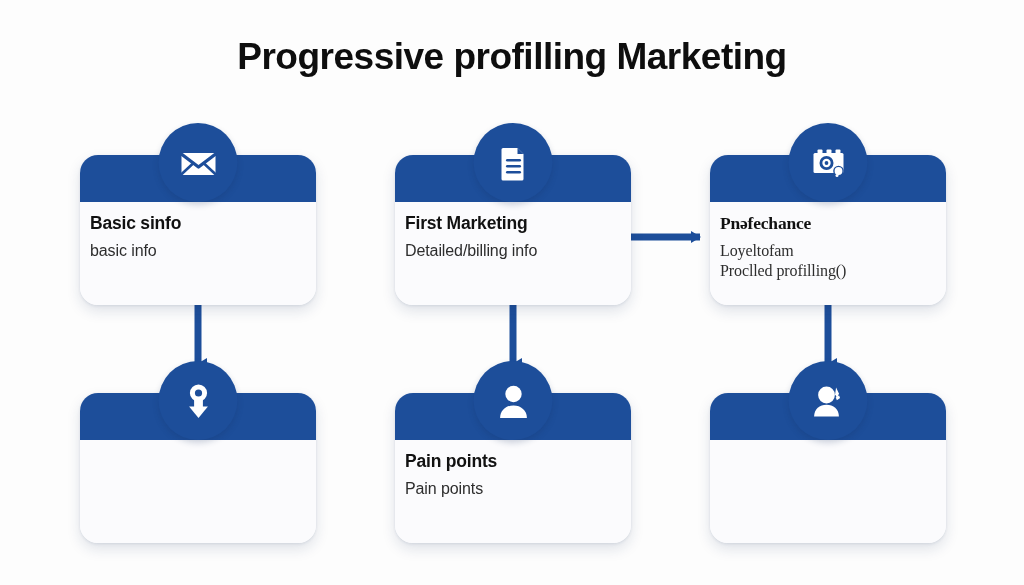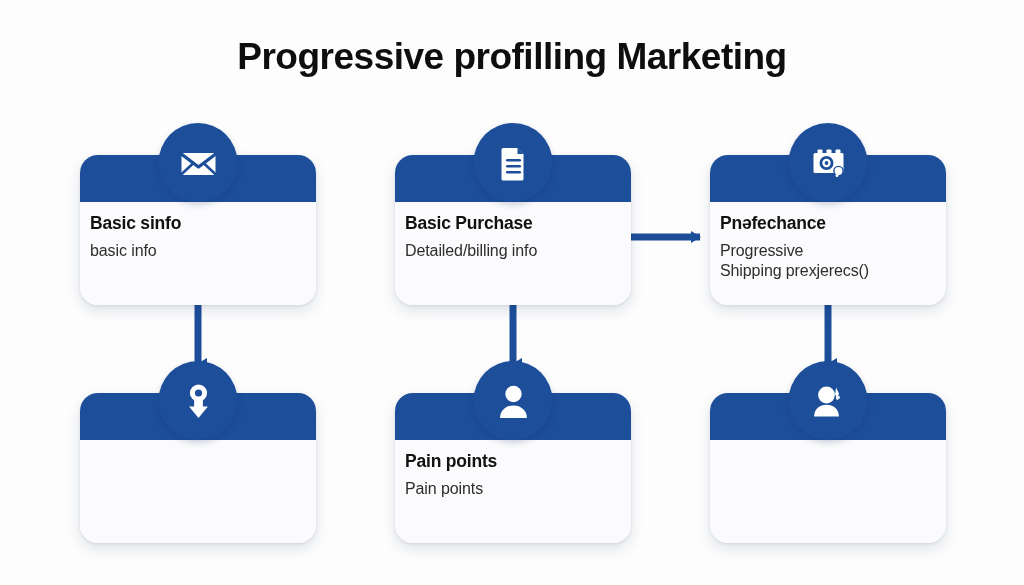--- a/index.html
+++ b/index.html
@@ -112,21 +112,21 @@
     font-weight: 400;
     color: #2d2d2d;
     line-height: 1.26;
     letter-spacing: -0.1px;
   }
   .card-sub .l2 { display: block; }
 
   
   #card-0 { left: 80px;  top: 155px; }
   #card-1 { left: 395px; top: 155px; }
-  #card-2 { left: 710px; top: 155px; }
+  #card-2 { left: 710px; top: 155px; font-family: Liberation Serif, serif; }
   #card-3 { left: 80px;  top: 393px; }
   #card-4 { left: 395px; top: 393px; }
   #card-5 { left: 710px; top: 393px; }
 </style>
 </head>
 <body>
 
 <div id="diagram">
 
   <div class="title">Progressive profilling Marketing</div>
@@ -185,21 +185,21 @@
       <svg width="46" height="46" viewBox="0 0 46 46" aria-hidden="true">
         <path d="M13 8 h14 l6 6 v25 a1.6 1.6 0 0 1 -1.6 1.6 h-18.8 A1.6 1.6 0 0 1 11 39 V9.6
                  A1.6 1.6 0 0 1 12.6 8 Z" fill="#ffffff"></path>
         <path d="M27 8 v6 h6" fill="#1d4e9a"></path>
         <rect x="15.5" y="19" width="15" height="2.6" rx="1.3" fill="#1d4e9a"></rect>
         <rect x="15.5" y="25" width="15" height="2.6" rx="1.3" fill="#1d4e9a"></rect>
         <rect x="15.5" y="31" width="15" height="2.6" rx="1.3" fill="#1d4e9a"></rect>
       </svg>
     </div>
     <div class="card-text">
-      <div class="card-title">Basic Purchase</div>
+      <div class="card-title">First Marketing</div>
       <div class="card-sub">
         <span>Detailed/billing info</span>
       </div>
     </div>
   </div>
 
   <div class="card" id="card-2">
     <div class="card-clip">
       <div class="card-band"></div>
     </div>
@@ -212,22 +212,22 @@
         <circle cx="21" cy="23" r="7" fill="#1d4e9a"></circle>
         <circle cx="21" cy="23" r="4.2" fill="#ffffff"></circle>
         <circle cx="21" cy="23" r="1.9" fill="#1d4e9a"></circle>
         <circle cx="33" cy="31" r="4.6" fill="#ffffff" stroke="#1d4e9a" stroke-width="1.4"></circle>
         <circle cx="31.5" cy="35.5" r="1.5" fill="#ffffff"></circle>
       </svg>
     </div>
     <div class="card-text">
       <div class="card-title">Pnəfechance</div>
       <div class="card-sub">
-        <span>Progressive</span>
-        <span class="l2">Shipping prexjerecs()</span>
+        <span>Loyeltofam</span>
+        <span class="l2">Proclled profilling()</span>
       </div>
     </div>
   </div>
 
   <div class="card" id="card-3">
     <div class="card-clip">
       <div class="card-band"></div>
     </div>
     <div class="card-icon">
       <svg width="46" height="46" viewBox="0 0 46 46" aria-hidden="true">

